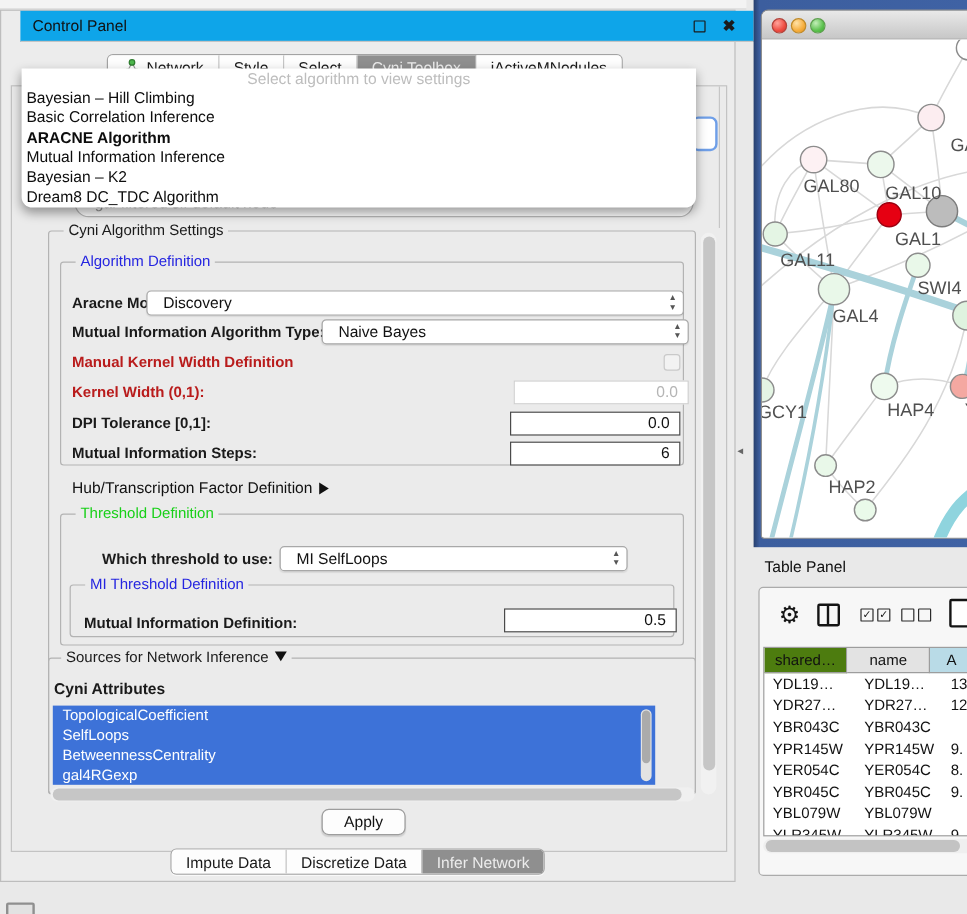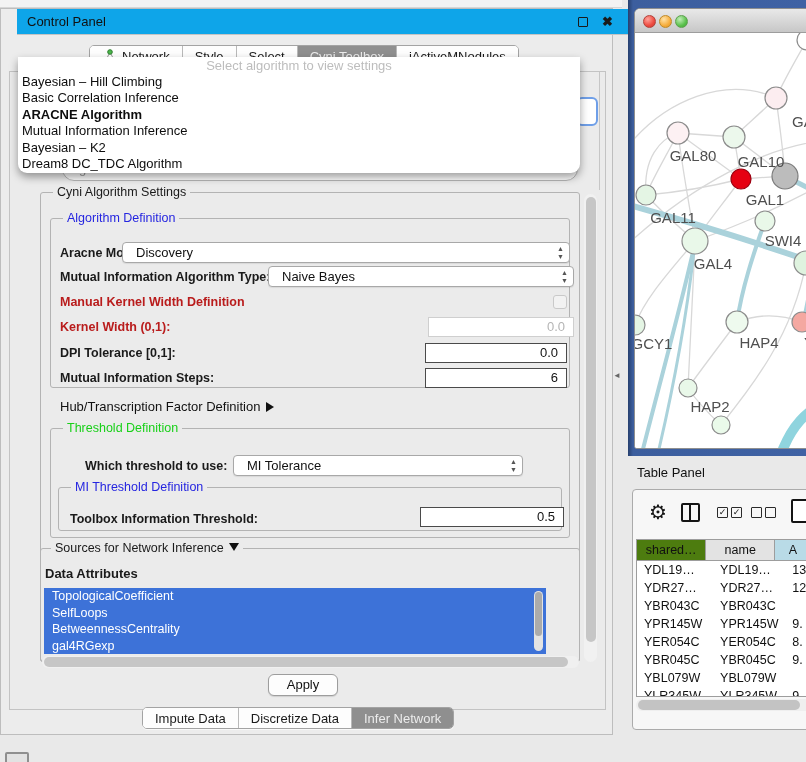--- a/index.html
+++ b/index.html
@@ -197,38 +197,38 @@
 
   <span style="position:absolute; left:60px; top:399px; font-size:13px; color:#111;">
     <span>Hub/Transcription Factor Definition</span><span class="arrow-right"></span>
   </span>
 
   <div class="grp" style="left:50px; top:428px; width:520px; height:110px;">
     <span class="grp-title t-green">Threshold Definition</span>
   </div>
   <span class="lbl" style="left:85px; top:459px;">Which threshold to use:</span>
   <div class="combo" style="left:233px; top:455px; width:290px;">
-    <span>MI Tolerance</span>
+    <span>MI SelfLoops</span>
     <span class="spin">
         <span>▲</span>
         <span>▼</span>
       </span>
   </div>
   <div class="grp" style="left:58px; top:487px; width:504px; height:44px;">
     <span class="grp-title t-blue">MI Threshold Definition</span>
   </div>
-  <span class="lbl" style="left:70px; top:512px;">Toolbox Information Threshold:</span>
+  <span class="lbl" style="left:70px; top:512px;">Mutual Information Definition:</span>
   <div class="field" style="left:420px; top:507px; width:144px;">0.5</div>
 
   <div class="grp" style="left:40px; top:548px; width:540px; height:114px;">
     <span class="grp-title t-black" style="left:10px;">
       <span>Sources for Network Inference</span><span class="arrow-down"></span>
     </span>
   </div>
-  <span class="lbl" style="left:45px; top:566px; font-size:13px;">Data Attributes</span>
+  <span class="lbl" style="left:45px; top:566px; font-size:13px;">Cyni Attributes</span>
   <div class="attr-list">
     <div class="li">TopologicalCoefficient</div>
     <div class="li">SelfLoops</div>
     <div class="li">BetweennessCentrality</div>
     <div class="li">gal4RGexp</div>
     <div class="list-sb">
         <div class="th"></div>
       </div>
   </div>
   <div class="hscroll">

